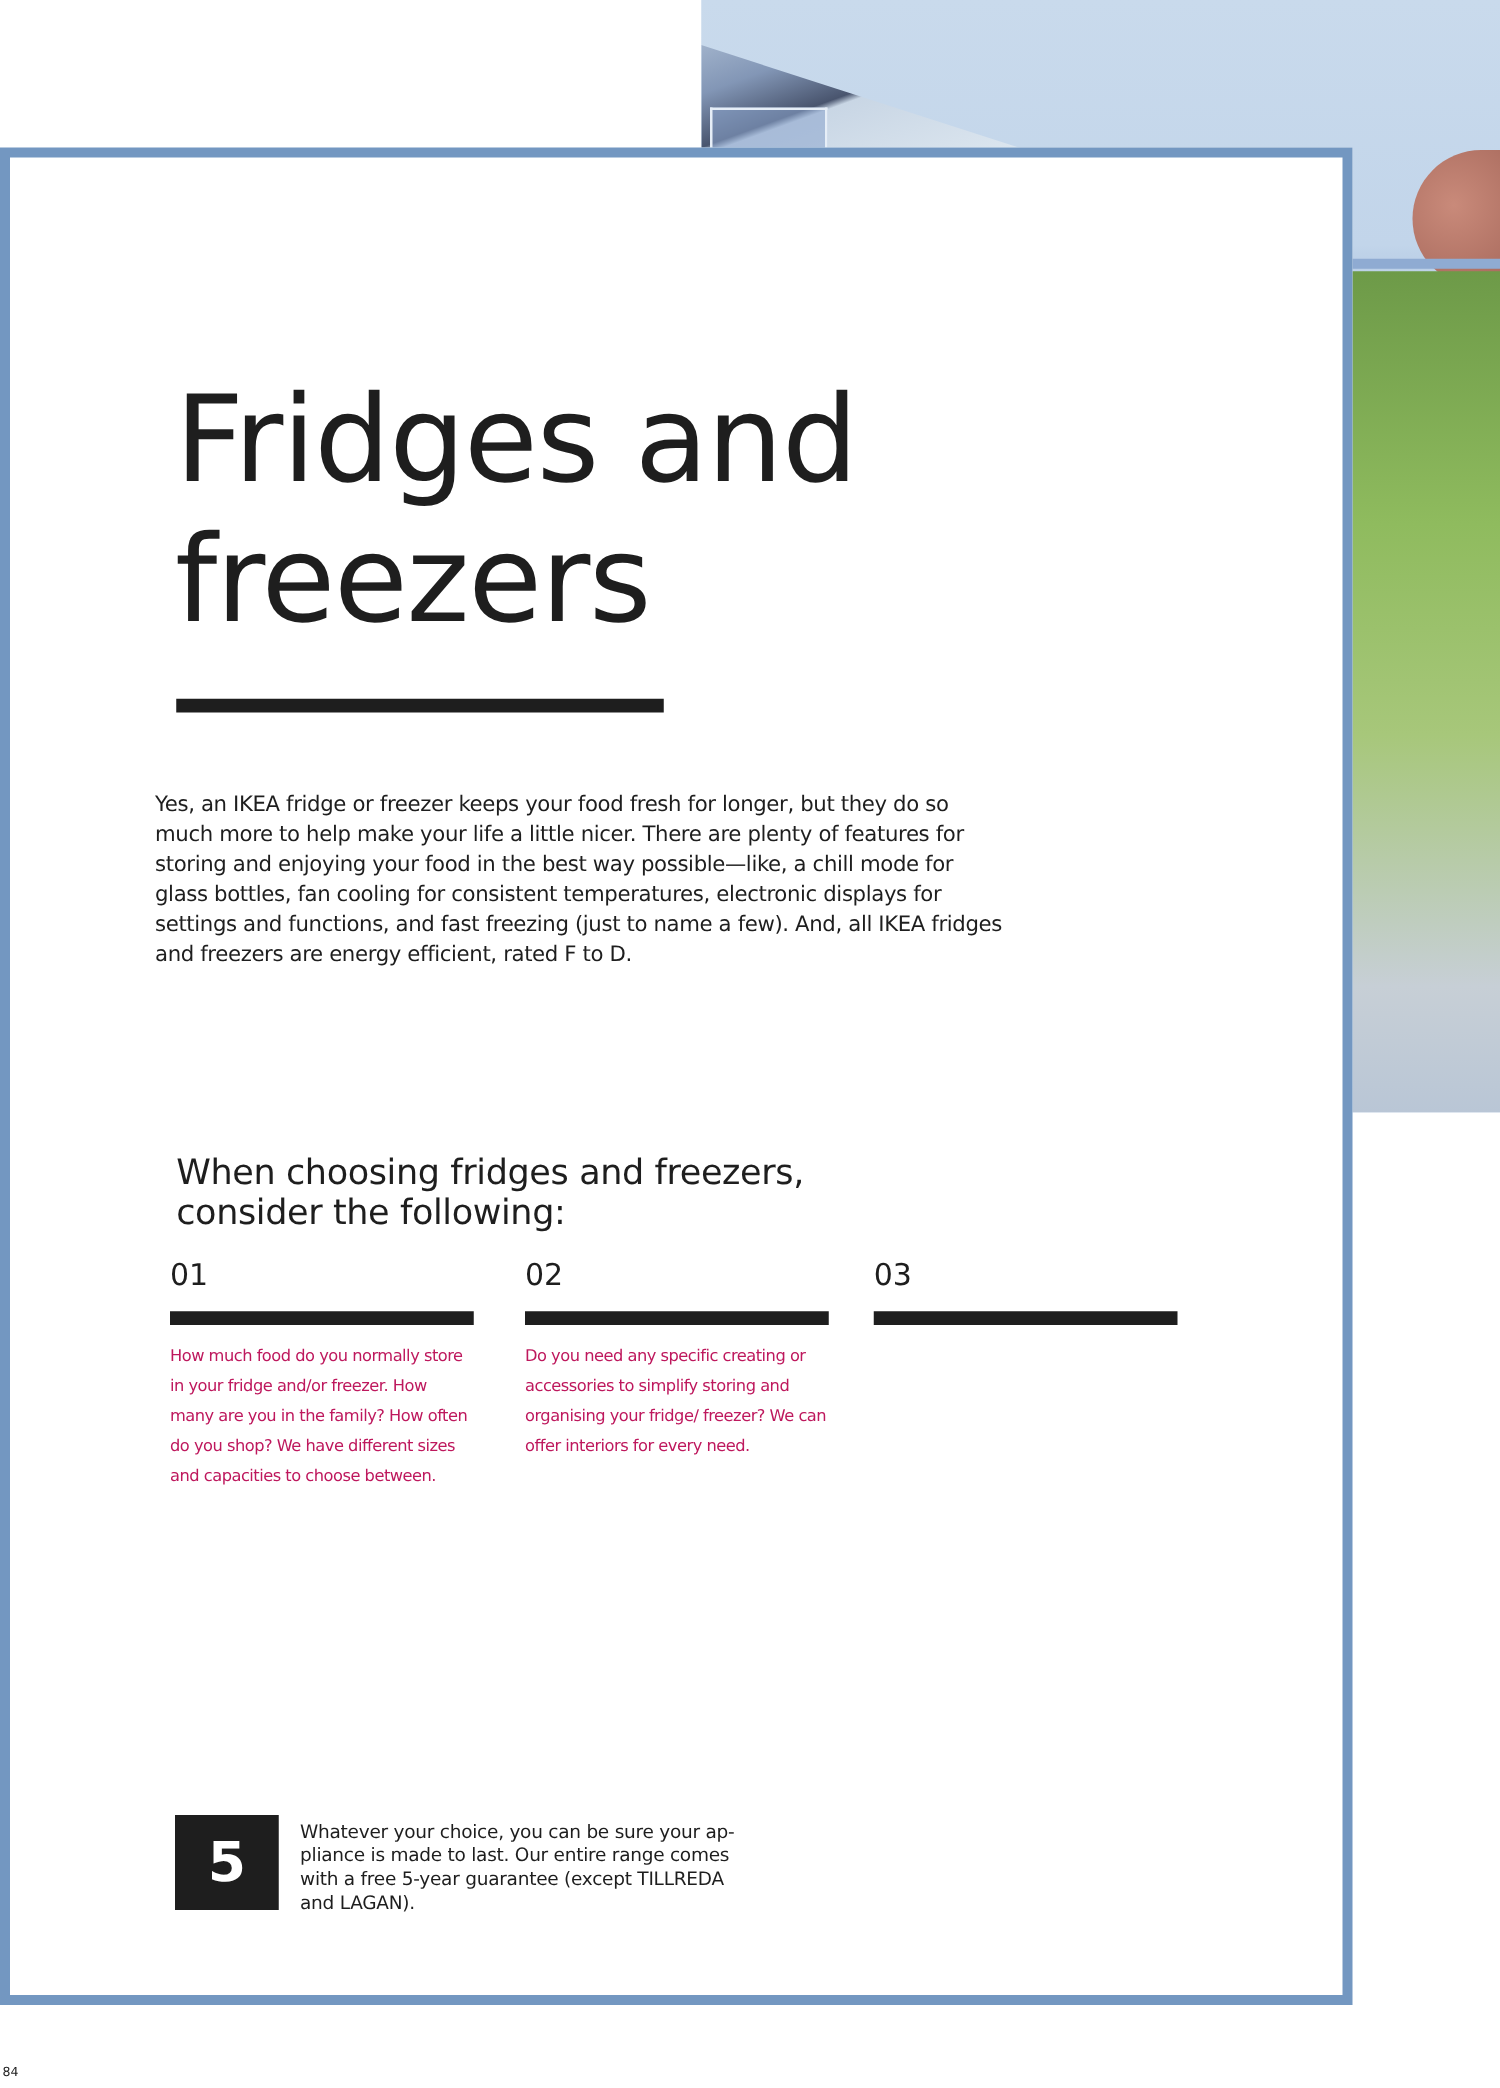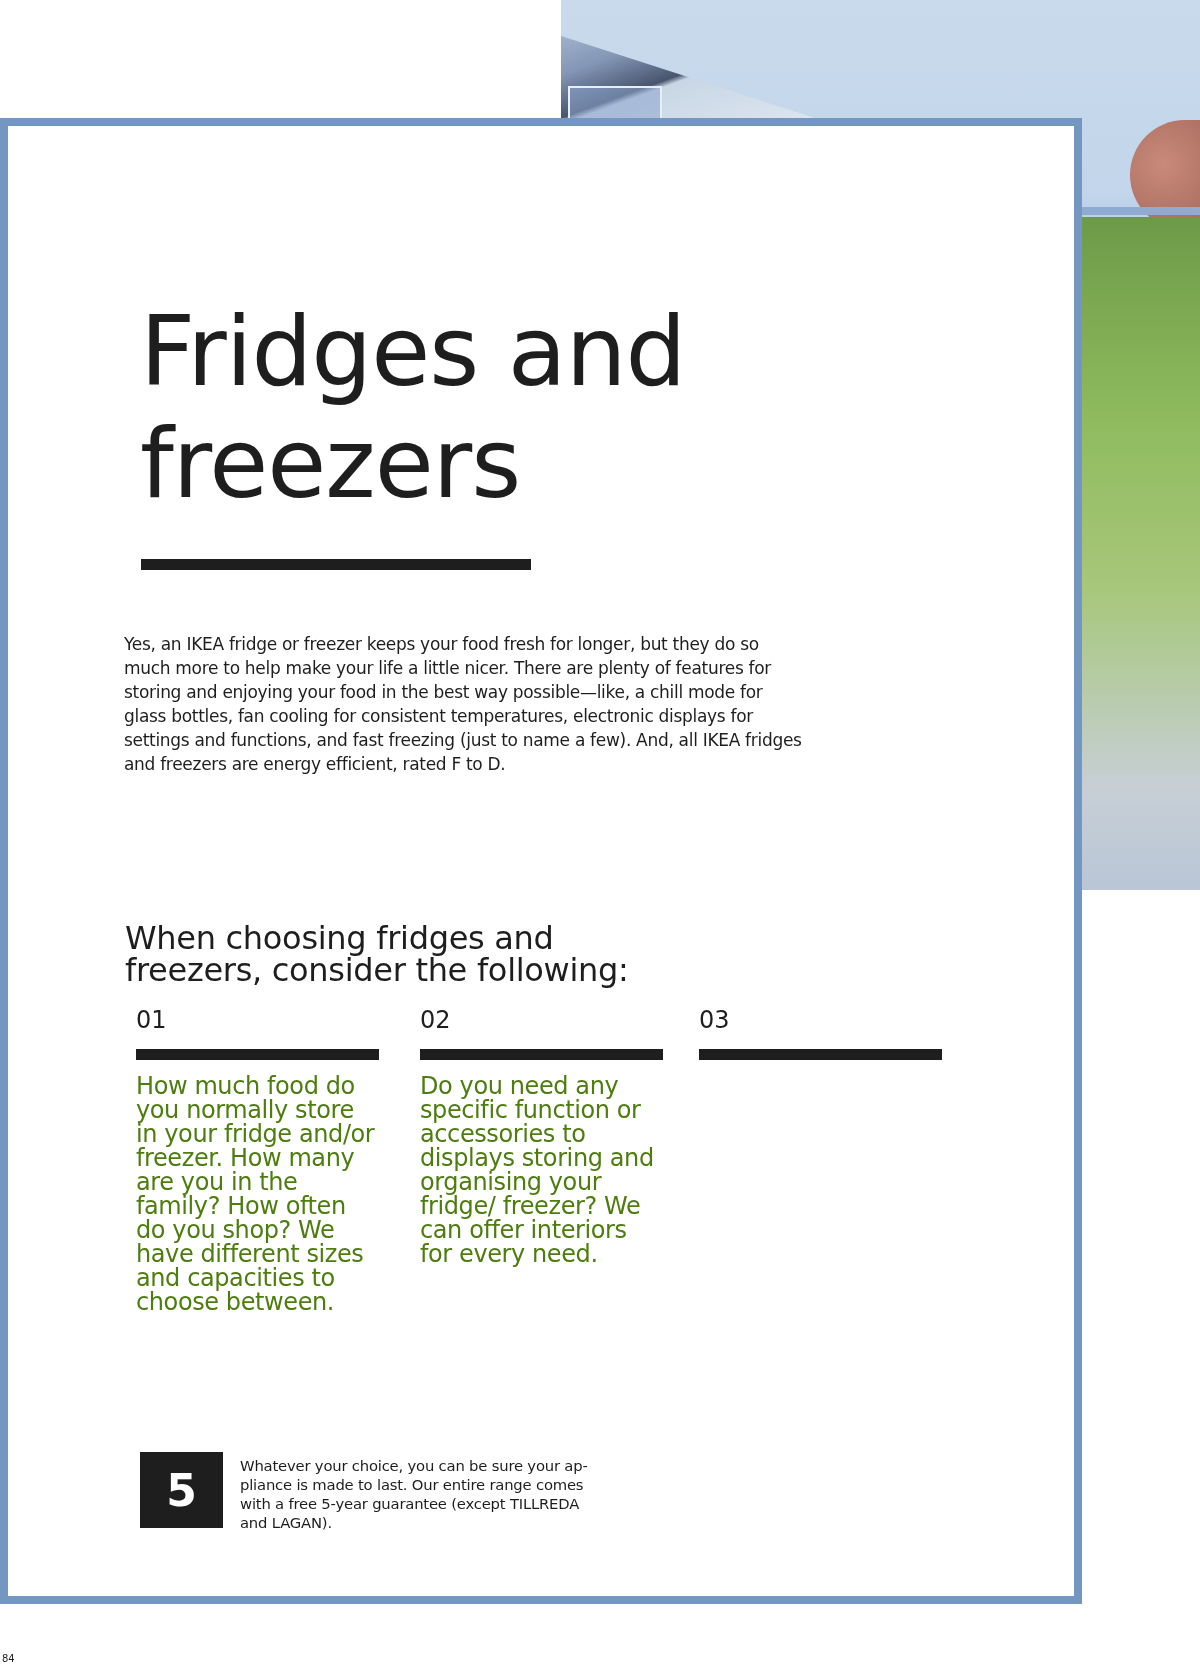--- a/index.html
+++ b/index.html
@@ -50,27 +50,27 @@
     position: absolute; left: 140px; top: 296px; margin: 0;
     font-family: "DejaVu Sans", sans-serif; font-weight: normal;
     font-size: 96px; line-height: 112px; letter-spacing: -1px; color: #1e1e1e;
   }
   .title-rule { position: absolute; left: 141px; top: 559px; width: 390px; height: 11px; background: #1e1e1e; }
   .intro {
     position: absolute; left: 124px; top: 632px; width: 680px; margin: 0;
     font-size: 17px; line-height: 24px; color: #1e1e1e; letter-spacing: -0.3px;
   }
   .subhead {
-    position: absolute; left: 125px; top: 922px; width: 560px; margin: 0;
-    font-size: 32px; line-height: 32px; font-weight: normal; color: #1e1e1e; letter-spacing: -0.3px;
+    position: absolute; left: 141px; top: 922px; width: 560px; margin: 0;
+    font-size: 28px; line-height: 32px; font-weight: normal; color: #1e1e1e; letter-spacing: -0.3px;
   }
   .col { position: absolute; top: 1005px; width: 243px; }
   .col .num { font-size: 24px; line-height: 30px; height: 44px; color: #1e1e1e; }
   .col .bar { height: 11px; background: #1e1e1e; margin-bottom: 14px; }
-  .col .text { font-size: 24px; line-height: 24px; color: #4d7c0f; letter-spacing: -0.4px; margin: 0; }
+  .col .text { font-size: 13px; line-height: 24px; color: #be185d; letter-spacing: -0.4px; margin: 0; }
   .badge {
     position: absolute; left: 140px; top: 1452px; width: 83px; height: 76px;
     background: #1e1e1e; color: #ffffff; font-weight: bold; font-size: 44px;
     display: flex; align-items: center; justify-content: center;
   }
   .guarantee {
     position: absolute; left: 240px; top: 1456px; width: 360px; margin: 0;
     font-size: 14.8px; line-height: 19px; color: #1e1e1e; letter-spacing: -0.2px;
   }
   .page-number {
@@ -102,21 +102,21 @@
 
 <div class="col" style="left:136px;">
   <div class="num">01</div>
   <div class="bar"></div>
   <p class="text">How much food do you normally store in your fridge and/or freezer. How many are you in the family? How often do you shop? We have different sizes and capacities to choose between.</p>
 </div>
 
 <div class="col" style="left:420px;">
   <div class="num">02</div>
   <div class="bar"></div>
-  <p class="text">Do you need any specific function or accessories to displays storing and organising your fridge/ freezer? We can offer interiors for every need.</p>
+  <p class="text">Do you need any specific creating or accessories to simplify storing and organising your fridge/ freezer? We can offer interiors for every need.</p>
 </div>
 
 <div class="col" style="left:699px;">
   <div class="num">03</div>
   <div class="bar"></div>
 </div>
 
 <div class="badge">5</div>
 <p class="guarantee">Whatever your choice, you can be sure your ap-pliance is made to last. Our entire range comes with a free 5-year guarantee (except TILLREDA and LAGAN).</p>
 

